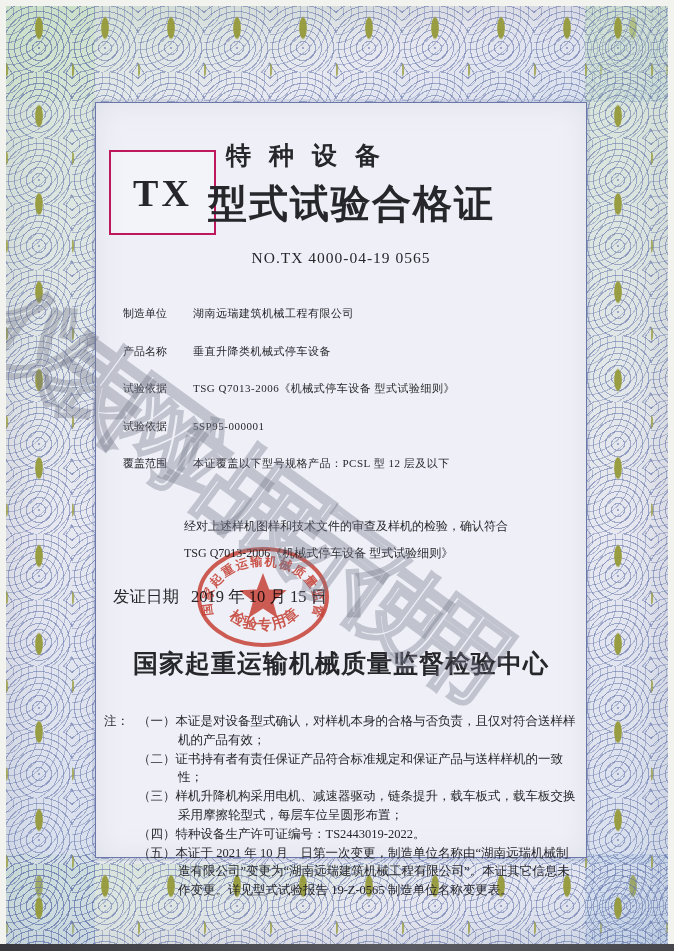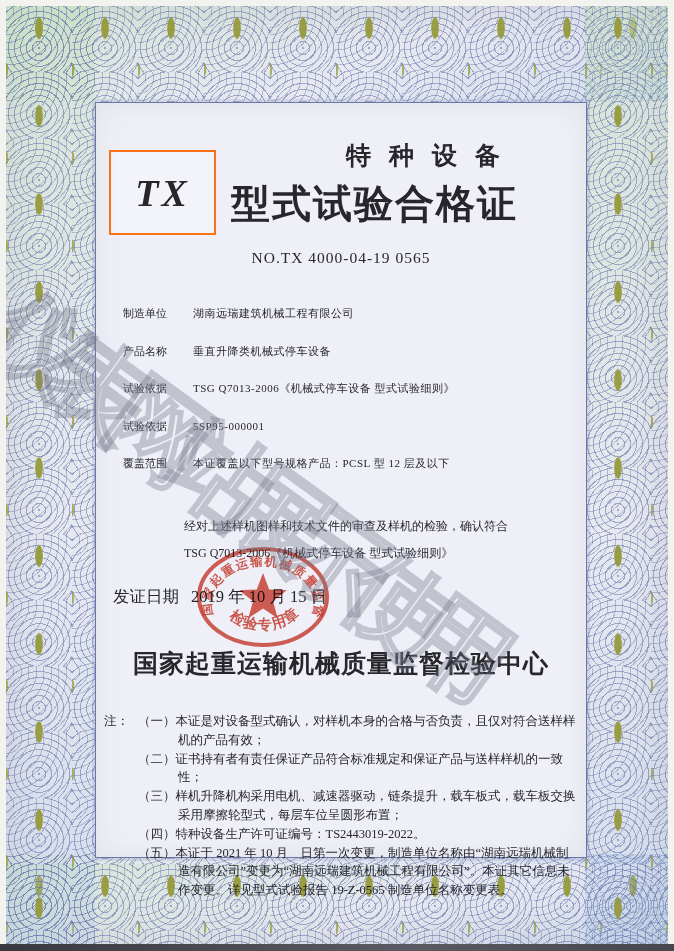--- a/index.html
+++ b/index.html
@@ -39,24 +39,24 @@
   
   .watermark{
     position:absolute;left:38px;top:262px;z-index:4;pointer-events:none;
     transform:rotate(36deg);transform-origin:0 0;
     font-size:100px;font-weight:bold;letter-spacing:-26px;white-space:nowrap;
     color:transparent;-webkit-text-stroke:2.5px rgba(118,122,140,.38);
   }
   
   .tx-box{
     position:absolute;left:13px;top:47px;width:103px;height:81px;
-    border:2px solid #f97316;display:flex;align-items:center;justify-content:center;
-    font-size:38px;font-weight:bold;letter-spacing:3px;background:rgba(255,255,255,.25);font-style:italic;
+    border:2px solid #be185d;display:flex;align-items:center;justify-content:center;
+    font-size:38px;font-weight:bold;letter-spacing:3px;background:rgba(255,255,255,.25);
   }
-  .header{position:absolute;left:112px;top:36px;width:310px;text-align:right;font-family:Liberation Serif, serif;}
+  .header{position:absolute;left:112px;top:36px;width:310px;text-align:left;font-family:Liberation Serif, serif;}
   .title-small{font-size:25px;font-weight:600;letter-spacing:18px;padding-left:18px;}
   .title-main{font-size:39px;font-weight:bold;letter-spacing:2px;margin-top:5px;white-space:nowrap;}
   .cert-no{position:absolute;left:0;width:100%;top:146px;text-align:center;font-size:15.5px;letter-spacing:1px;}
   
   .fields{position:absolute;left:27px;top:192px;width:450px;}
   .frow{height:37.5px;display:flex;align-items:center;font-size:11px;white-space:nowrap;}
   .flabel{width:70px;flex:0 0 70px;}
   .fvalue{letter-spacing:.5px;}
   .statement{position:absolute;left:88px;top:410px;width:400px;font-size:12px;line-height:27px;}
   .date-row{position:absolute;left:17px;top:483px;display:flex;font-size:16.5px;white-space:nowrap;}

